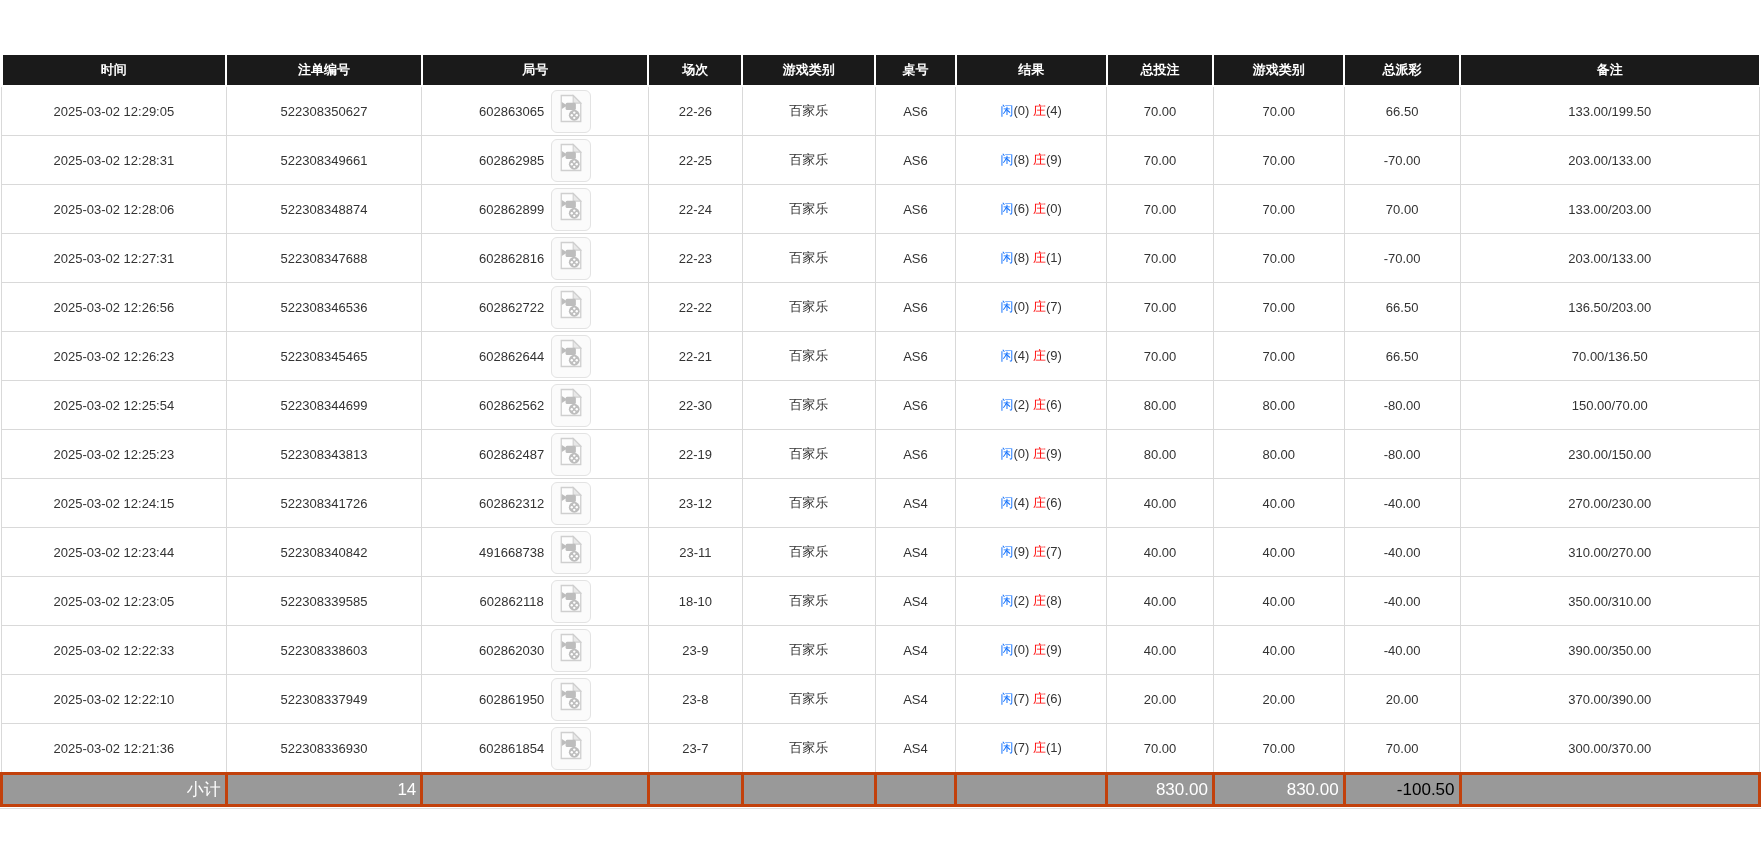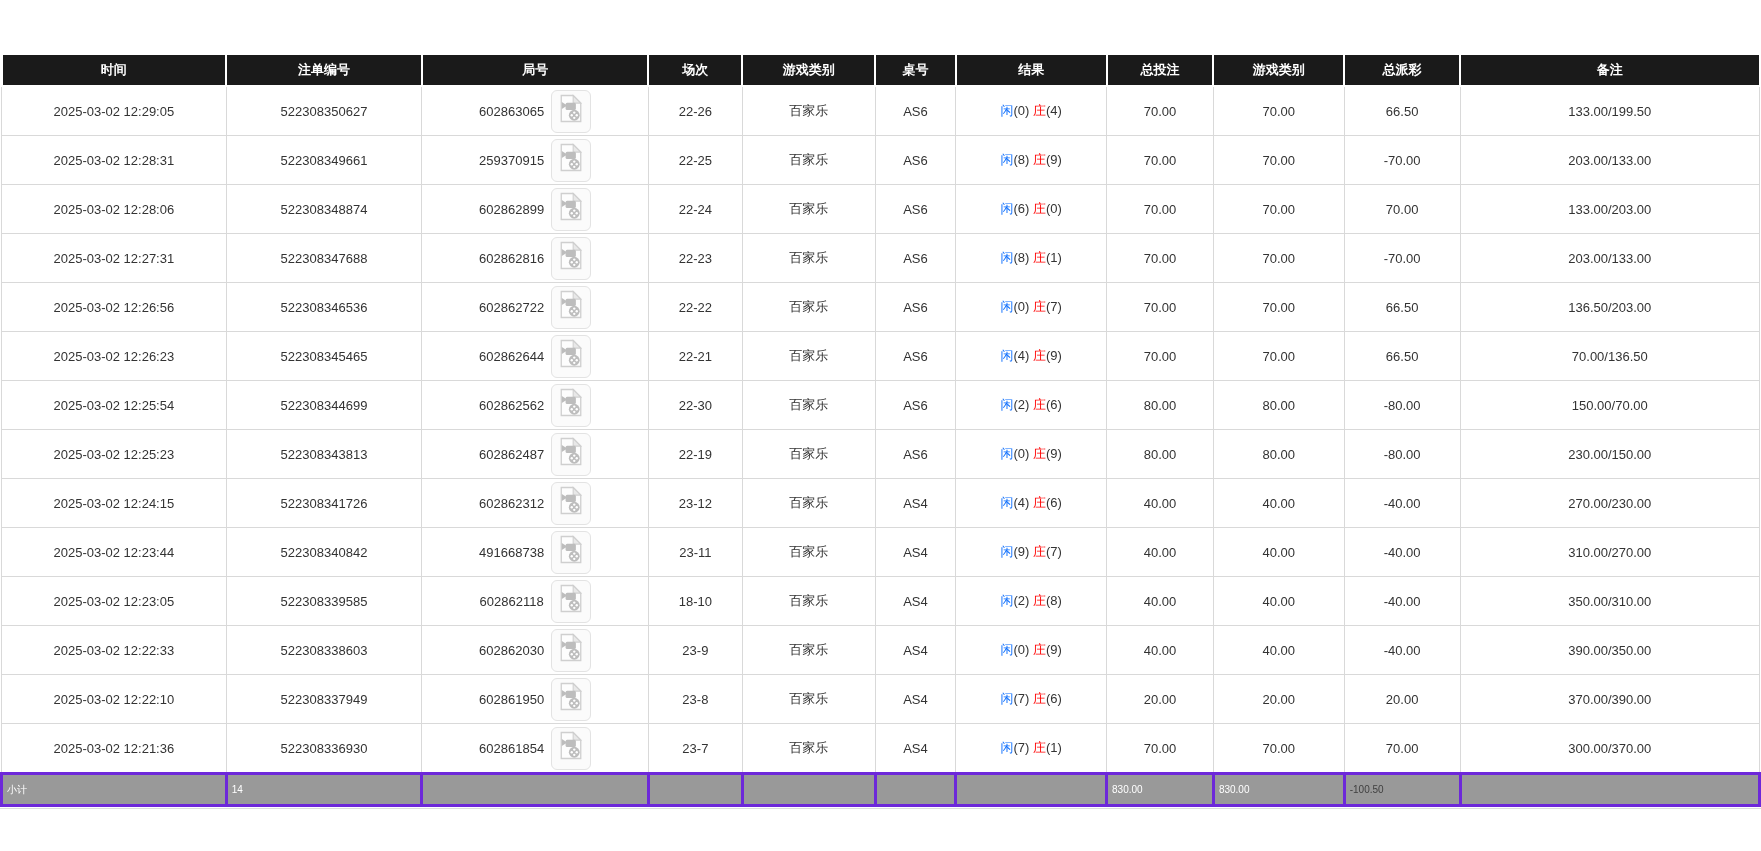--- a/index.html
+++ b/index.html
@@ -23,24 +23,24 @@
   .result-score{color:#333333;}
   .game-cell .num{vertical-align:middle;margin-top:16px;}
   .video-btn{
     display:inline-block;vertical-align:middle;margin-left:7px;
     width:34px;height:37px;border:1px solid #e3e3e3;border-radius:6px;
     background:#fbfbfb;padding:3px 2px 1px 2px;cursor:pointer;line-height:0;
   }
   .video-btn svg{display:inline-block;}
   
   tbody.foot td{
-    background:#999999;color:#ffffff;font-size:10px;height:29px;
-    border:3px solid #6d28d9;text-align:left;vertical-align:middle;padding:0 4px;
+    background:#999999;color:#ffffff;font-size:17px;height:29px;
+    border:3px solid #c2410c;text-align:right;vertical-align:middle;padding:0 4px;
   }
-  tbody.foot td.neg{color:#404040;font-weight:normal;}
+  tbody.foot td.neg{color:#000000;font-weight:normal;}
   .bottom-rule{border-top:1px solid #dddddd;height:0;margin-top:1px;}
 </style>
 </head>
 <body>
 
 <div class="page">
   <table>
     <colgroup>
       <col style="width:12.78%">
         <col style="width:11.13%">
@@ -95,21 +95,21 @@
     <td class="blue">70.00</td>
     <td>70.00</td>
     <td>66.50</td>
     <td>133.00/199.50</td>
   </tr>
 
   <tr>
     <td>2025-03-02 12:28:31</td>
     <td>522308349661</td>
     <td class="game-cell">
-      <span class="num">259370915</span><span class="video-btn">
+      <span class="num">602862985</span><span class="video-btn">
         <svg width="26" height="29" viewBox="0 0 24 26" aria-hidden="true">
           <path d="M3 1 h11 l7 7 v17 H3 Z" fill="#fdfdfd" stroke="#cfcfcf" stroke-width="1.2"></path>
           <path d="M14 1 v7 h7 Z" fill="#e8e8e8" stroke="#cfcfcf" stroke-width="1"></path>
           <path d="M7.5 9.5 l-4 -2.6 v6.6 l4 -2.6 Z" fill="#bdbdbd"></path>
           <rect x="7" y="7.8" width="9.5" height="6.6" rx="1.4" fill="#bdbdbd"></rect>
           <circle cx="15" cy="19.2" r="5" fill="#bdbdbd"></circle>
           <circle cx="15" cy="16.8" r="1.1" fill="#ffffff"></circle>
           <circle cx="12.7" cy="19.2" r="1.1" fill="#ffffff"></circle>
           <circle cx="17.3" cy="19.2" r="1.1" fill="#ffffff"></circle>
           <circle cx="15" cy="21.6" r="1.1" fill="#ffffff"></circle>

